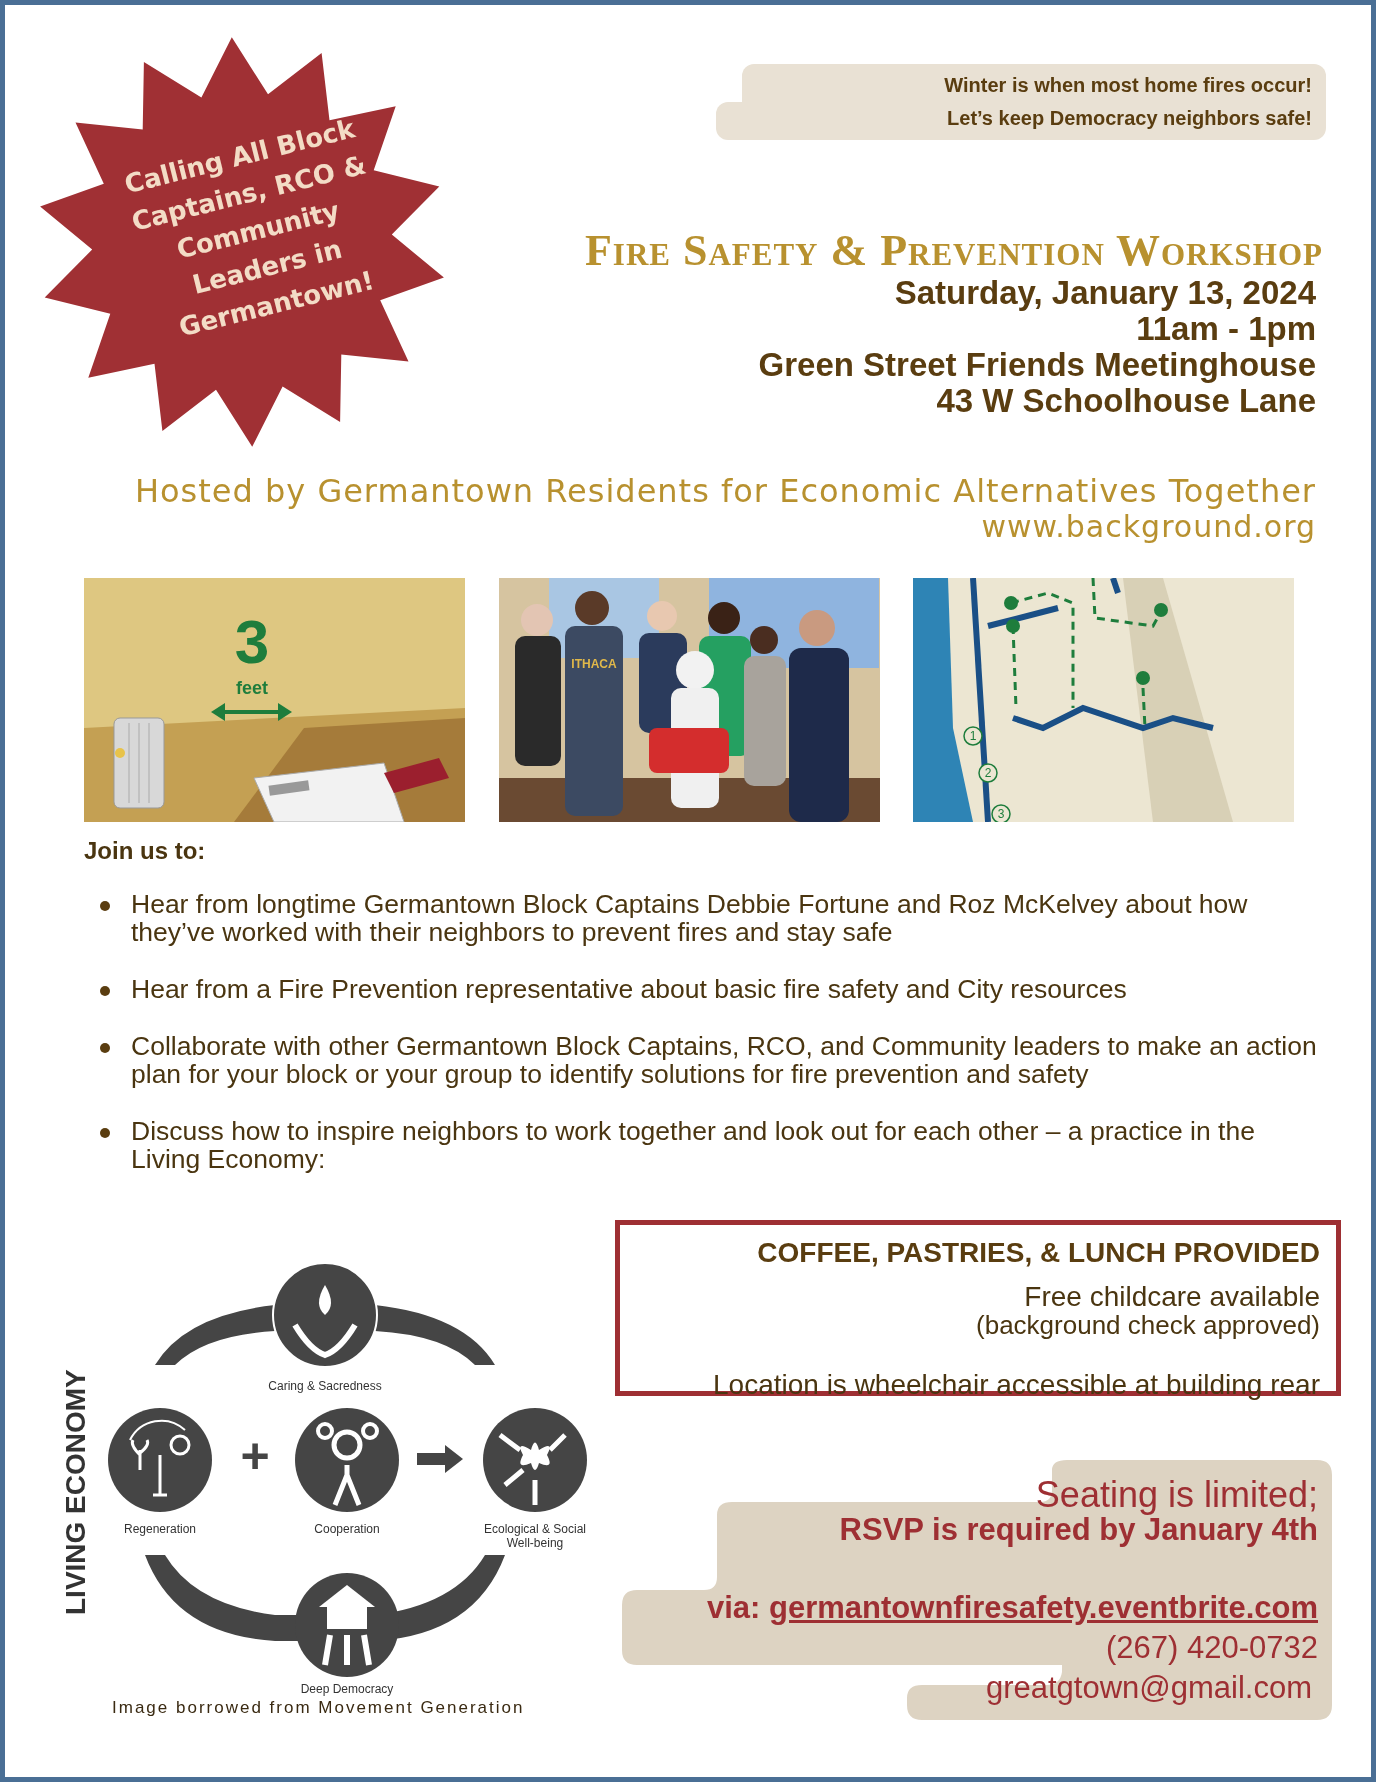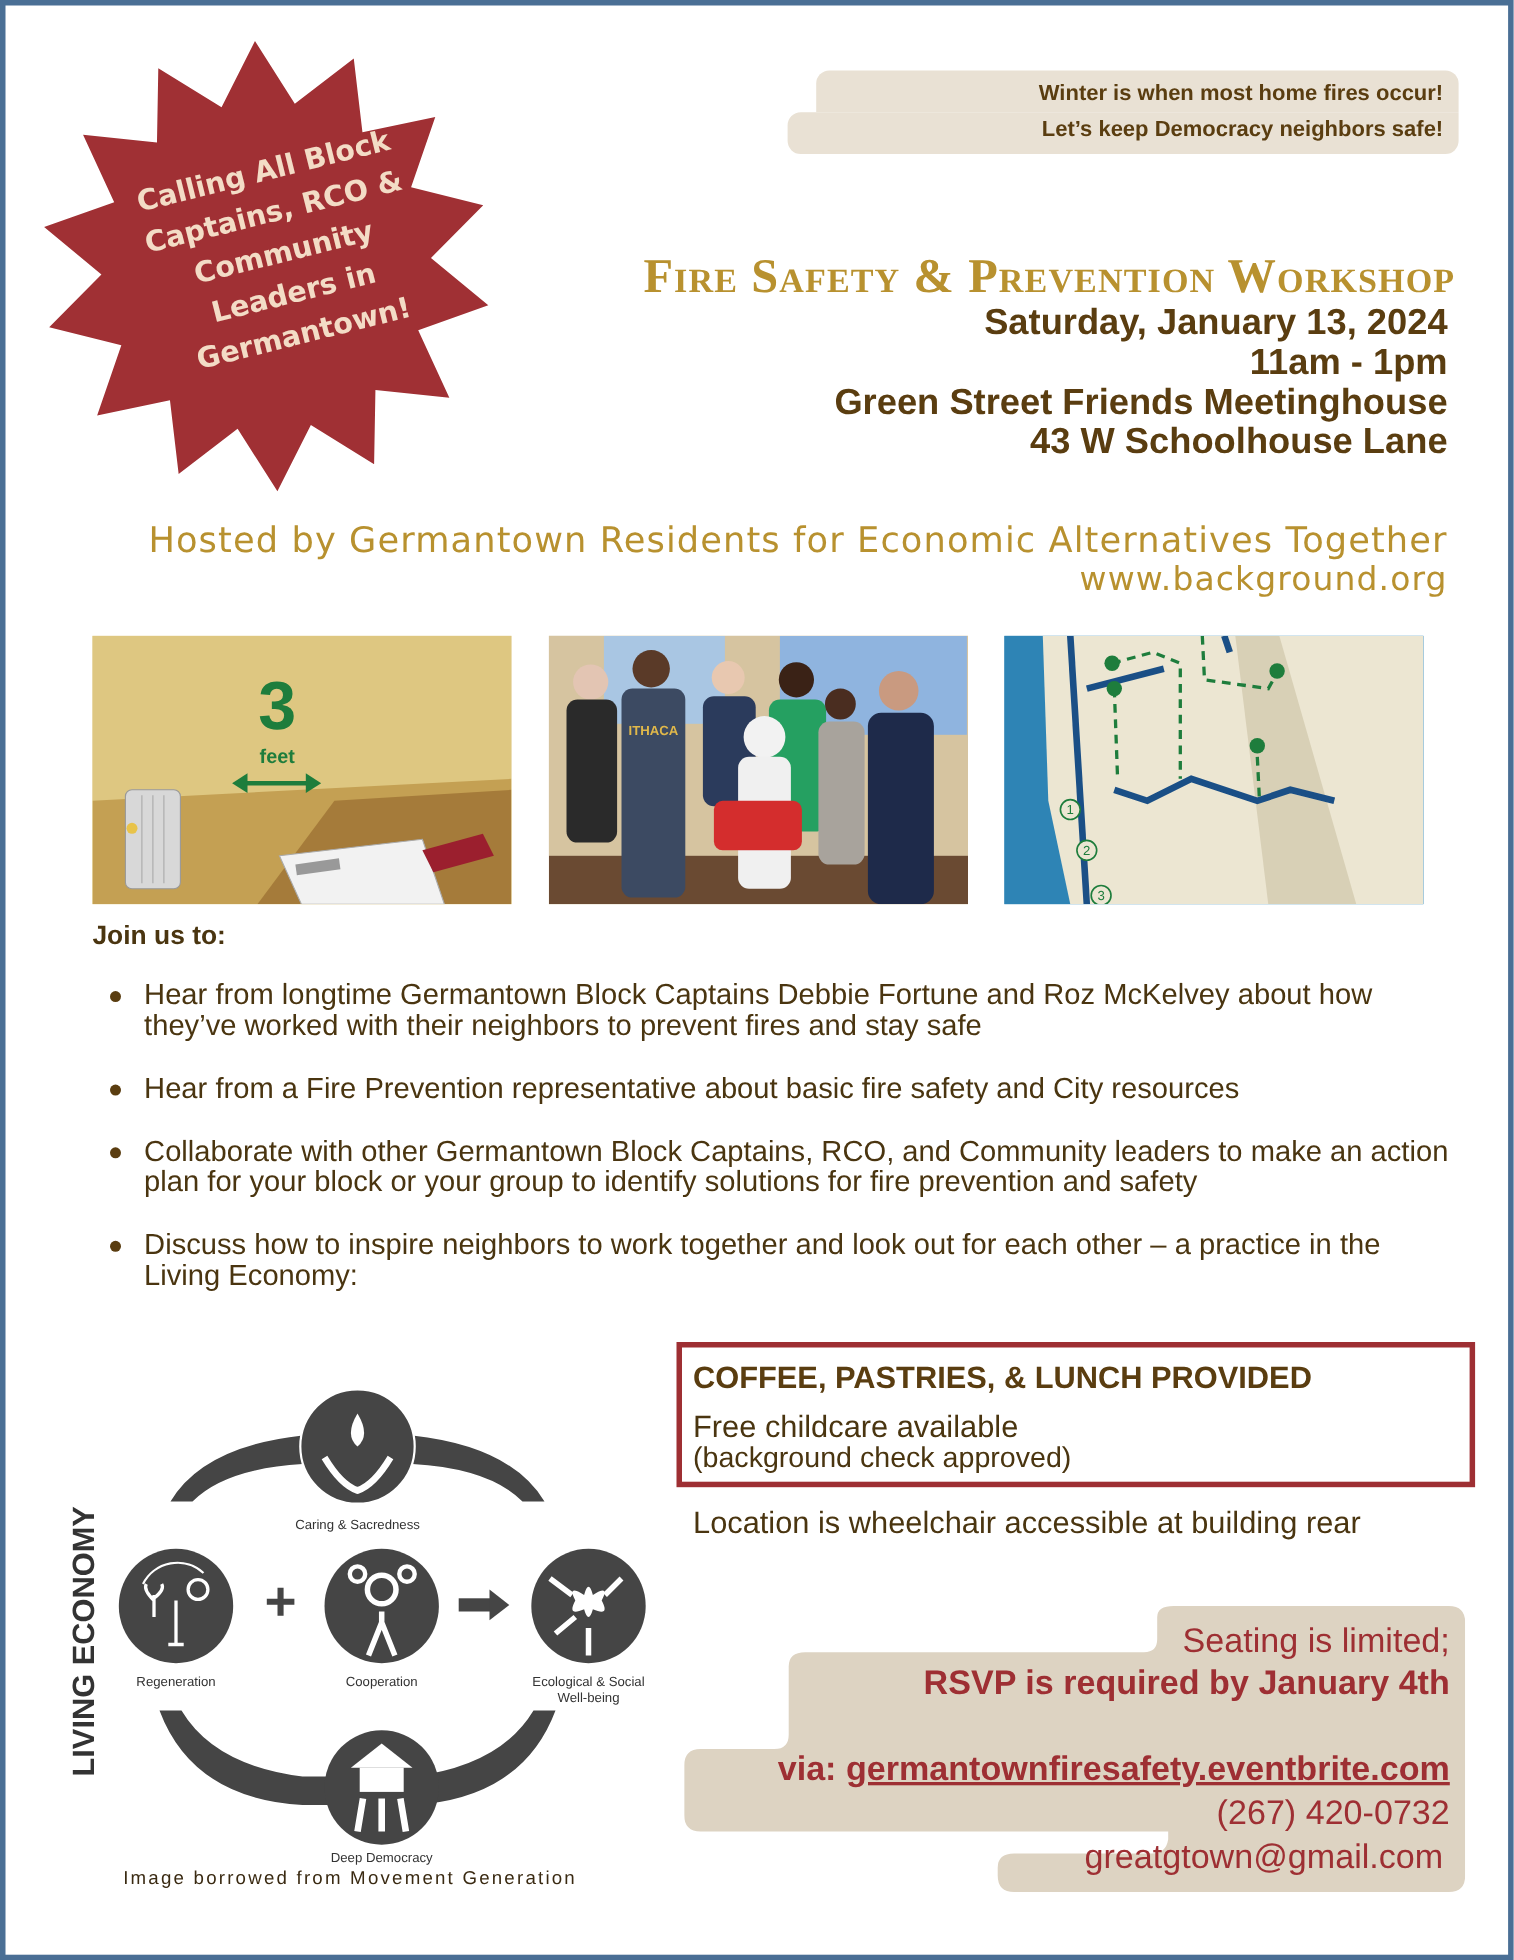--- a/index.html
+++ b/index.html
@@ -26,30 +26,30 @@
   .photo{top:573px;width:381px;height:244px;overflow:hidden;}
   .p1{left:79px;background:#dec781;}
   .p2{left:494px;background:#c9b48a;}
   .p3{left:908px;background:#2e84b5;}
 
   .join{left:79px;top:832px;font-family:"Liberation Sans",sans-serif;font-weight:bold;font-size:24px;color:#4a3510;}
   .bullets{left:92px;top:885px;width:1230px;margin:0;padding:0;list-style:none;font-family:"Liberation Sans",sans-serif;font-size:26.5px;line-height:28px;color:#4a3510;}
   .bullets li{position:relative;padding-left:34px;margin-bottom:29px;}
   .bullets li::before{content:"";position:absolute;left:3px;top:11px;width:10px;height:10px;border-radius:50%;background:#5a3d10;}
 
-  .infobox{left:610px;top:1215px;width:726px;height:132px;box-sizing:border-box;border:5px solid #9e2f33;text-align:left;padding:12px 16px 0 10px;font-family:"Liberation Sans",sans-serif;color:#4a3510;}
+  .infobox{left:610px;top:1215px;width:726px;height:176px;box-sizing:border-box;border:5px solid #9e2f33;text-align:right;padding:12px 16px 0 10px;font-family:"Liberation Sans",sans-serif;color:#4a3510;}
   .infobox .hd{font-weight:bold;font-size:28px;color:#5a3d10;}
   .infobox .cc{font-size:28px;margin-top:14px;line-height:28px;}
   .infobox .bg{font-size:26px;line-height:28px;}
   .infobox .wa{font-size:28px;margin-top:30px;}
 
   .rsvp{right:39px;top:1455px;width:710px;height:260px;font-family:"Liberation Sans",sans-serif;color:#9e2f33;}
   .rsvp .bgshape{position:absolute;}
   .rsvp .row{position:absolute;right:14px;white-space:nowrap;}
-  .rsvp .r1{top:14px;font-size:31px;}
+  .rsvp .r1{top:14px;font-size:36px;}
   .rsvp .r2{top:52px;font-size:31px;font-weight:bold;}
   .rsvp .r3{top:130px;font-size:31px;font-weight:bold;}
   .rsvp .r3 a{color:#9e2f33;text-decoration:underline;}
   .rsvp .r4{top:170px;font-size:31px;}
   .rsvp .r5{top:210px;font-size:31px;right:20px;}
 
   .diagram{left:40px;top:1250px;width:560px;height:470px;}
   .credit{left:107px;top:1693px;font-size:17px;letter-spacing:2px;color:#3a2a12;font-family:"Liberation Sans",sans-serif;text-align:center;}
 </style>
 </head>

